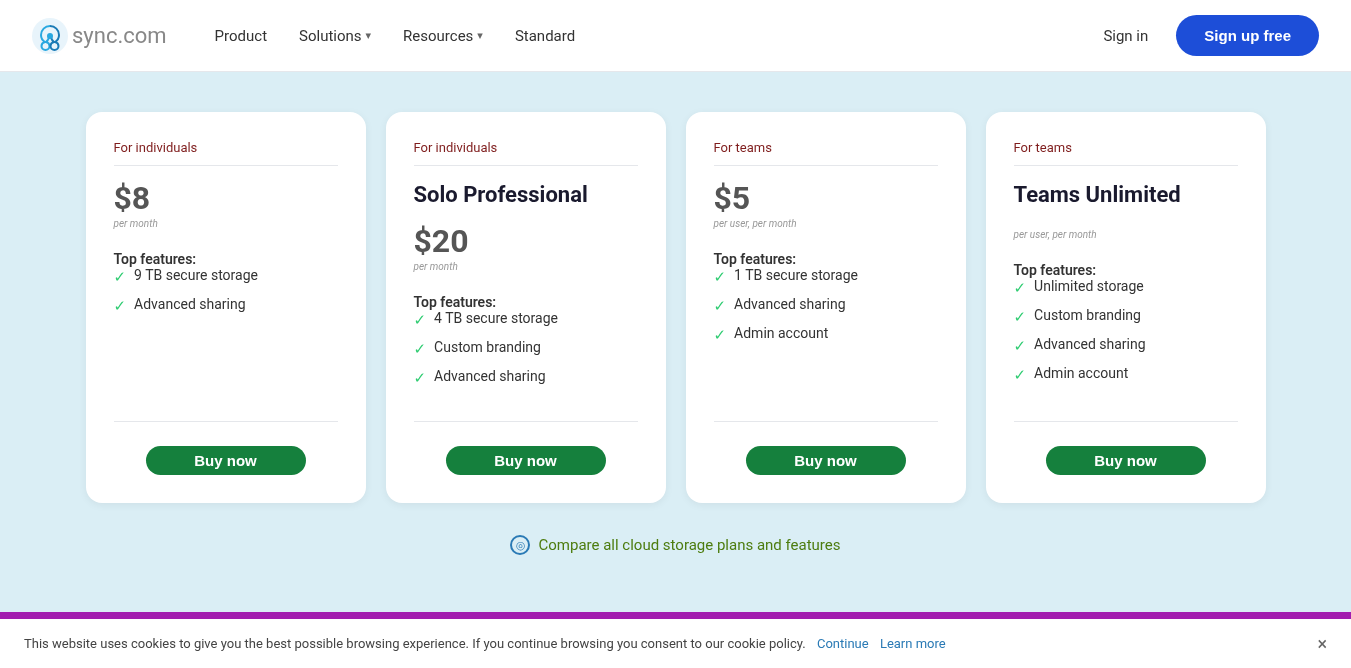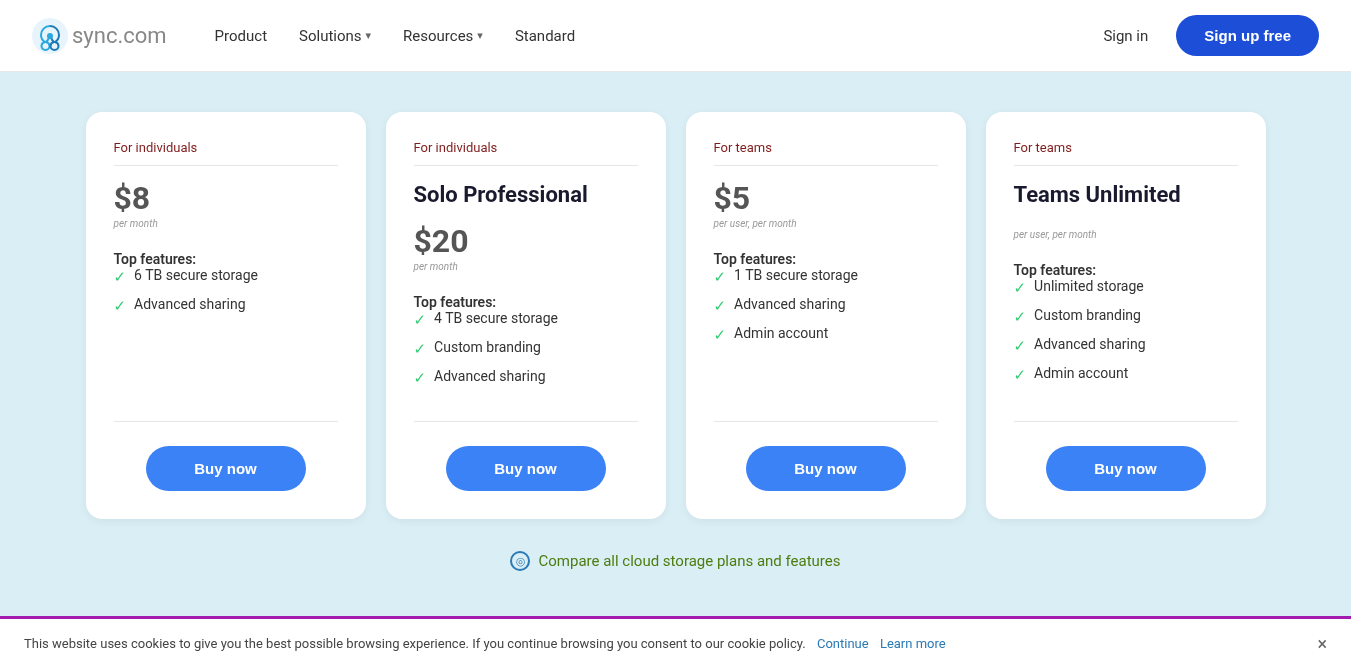--- a/index.html
+++ b/index.html
@@ -166,25 +166,25 @@
     }
 
     .card-footer {
       border-top: 1px solid #e5e7eb;
       padding-top: 24px;
       display: flex;
       justify-content: center;
     }
 
     .buy-btn {
-      background: #3b82f6;
+      background: #15803d;
       color: #fff;
       border: none;
       border-radius: 50px;
-      padding: 14px 44px;
+      padding: 6px 44px;
       font-size: 15px;
       font-weight: 600;
       cursor: pointer;
       width: 160px;
     }
 
     
     .compare-section {
       margin-top: 32px;
       display: flex;
@@ -213,21 +213,21 @@
       flex-shrink: 0;
     }
 
     
     .cookie-banner {
       position: fixed;
       bottom: 0;
       left: 0;
       right: 0;
       background: #fff;
-      border-top: 3px solid #a21caf;
+      border-top: 7px solid #a21caf;
       padding: 14px 24px;
       display: flex;
       align-items: center;
       justify-content: space-between;
       font-size: 13px;
       color: #444;
       z-index: 100;
     }
     .cookie-text {
       flex: 1;
@@ -292,21 +292,21 @@
   <div class="card">
       <div class="card-audience">For individuals</div>
       <hr class="card-divider">
       <div class="card-price">$8</div>
       <div class="card-price-period">per month</div>
       <div class="top-features-label">Top features:</div>
       <ul class="features-list">
 
       <li class="feature-item">
         <span class="check-icon">✓</span>
-        <span>6 TB secure storage</span>
+        <span>9 TB secure storage</span>
       </li>
 
       <li class="feature-item">
         <span class="check-icon">✓</span>
         <span>Advanced sharing</span>
       </li>
 
       </ul>
       <div class="card-footer">
         <button class="buy-btn">Buy now</button>

